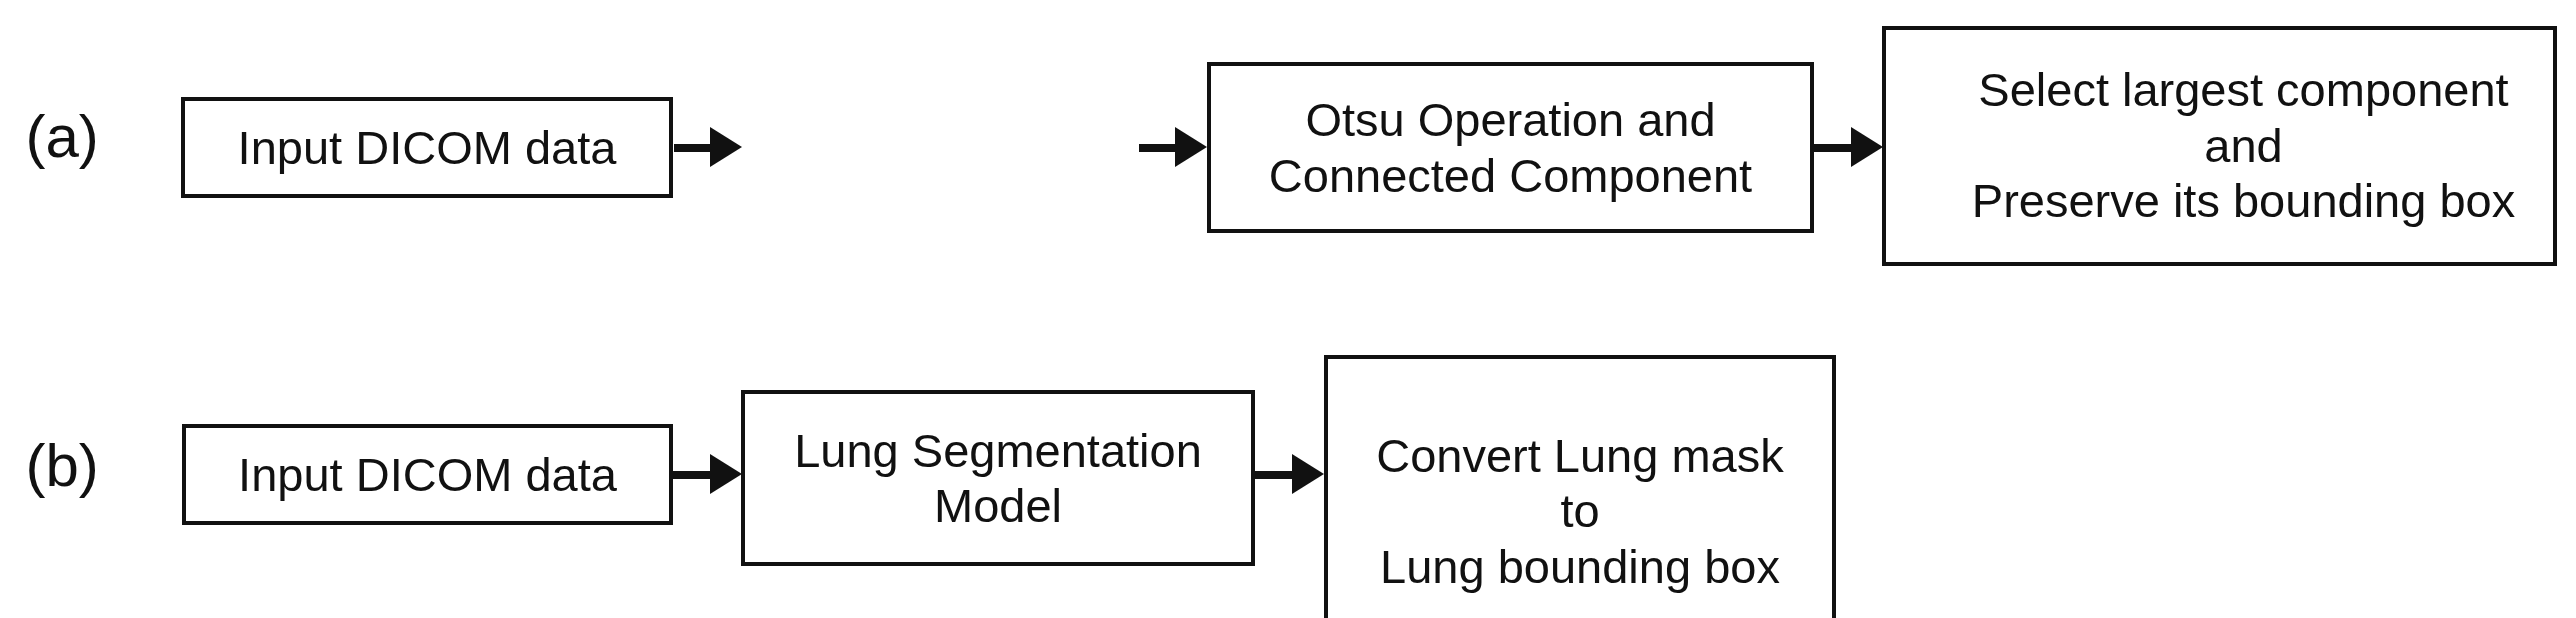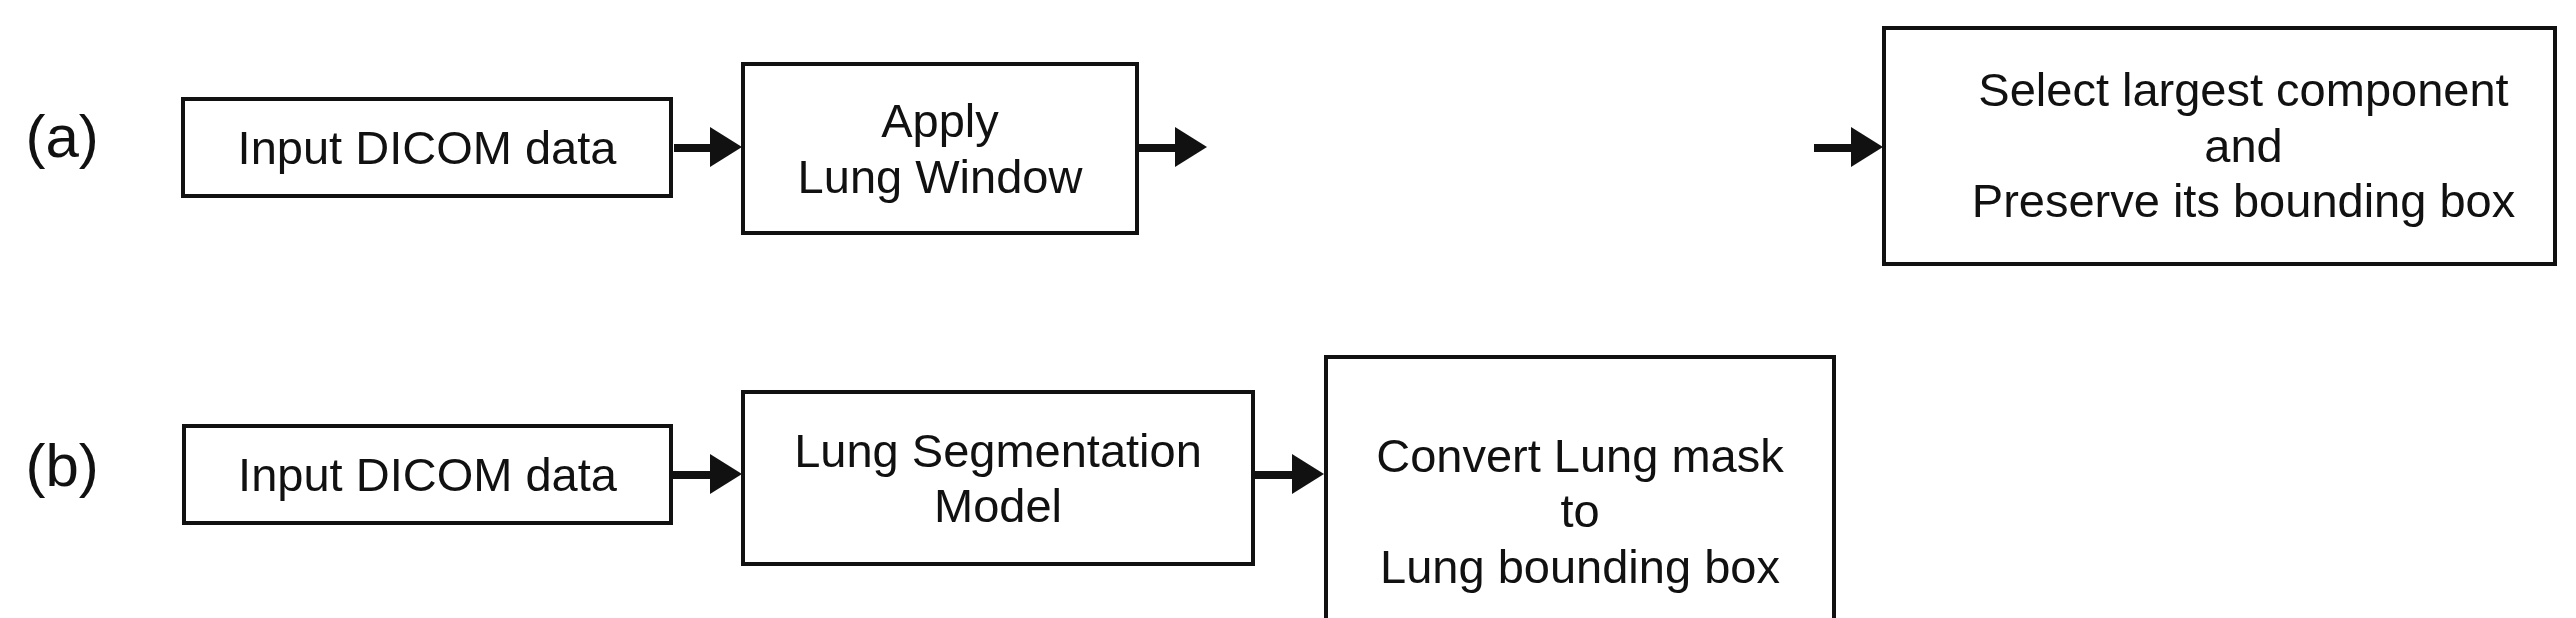--- a/index.html
+++ b/index.html
@@ -74,30 +74,30 @@
 
   <div class="node" style="left:181px; top:97px; width:492px; height:101px;">
     <div class="node-text">Input DICOM data</div>
   </div>
 
   <div class="arrow" style="left:674px; top:148px; width:68px;">
     <div class="shaft" style="width:38px;"></div>
     <div class="head" style="left:36px;"></div>
   </div>
 
-  <div class="node" style="left:741px; top:62px; width:398px; height:173px;">
-    <div class="node-text">Apply
-Lung Window</div>
-  </div>
 
   <div class="arrow" style="left:1139px; top:148px; width:68px;">
     <div class="shaft" style="width:38px;"></div>
     <div class="head" style="left:36px;"></div>
   </div>
 
+  <div class="node" style="left:1207px; top:62px; width:607px; height:171px;">
+    <div class="node-text">Otsu Operation and
+Connected Component</div>
+  </div>
 
   <div class="arrow" style="left:1814px; top:148px; width:68px;">
     <div class="shaft" style="width:39px;"></div>
     <div class="head" style="left:37px;"></div>
   </div>
 
   <div class="node" style="left:1882px; top:25.5px; width:675px; height:240px;padding-left:48px;">
     <div class="node-text">Select largest component
 and
 Preserve its bounding box</div>

